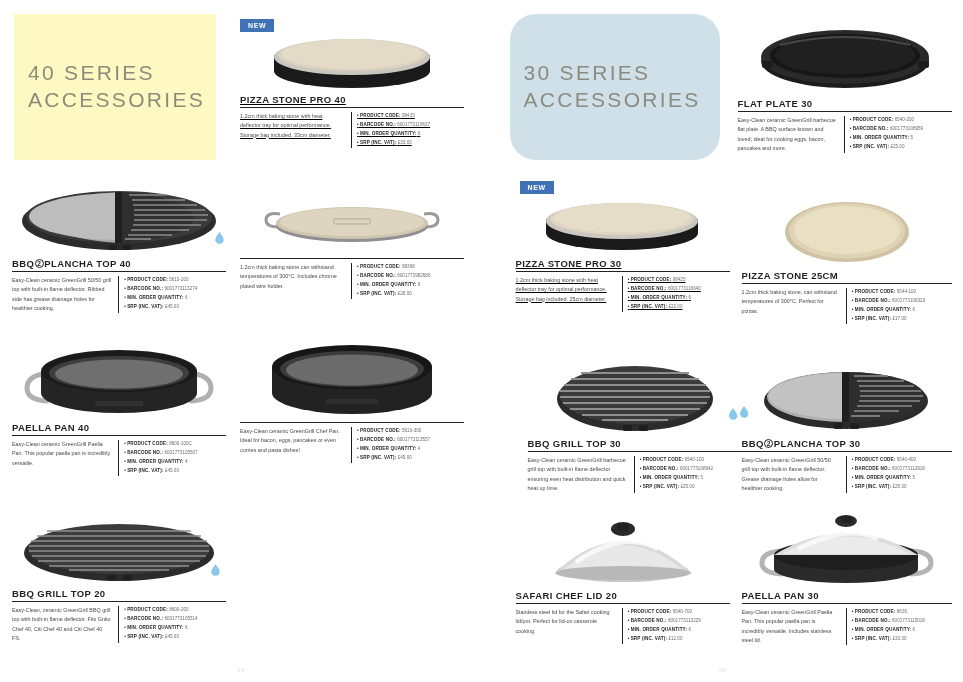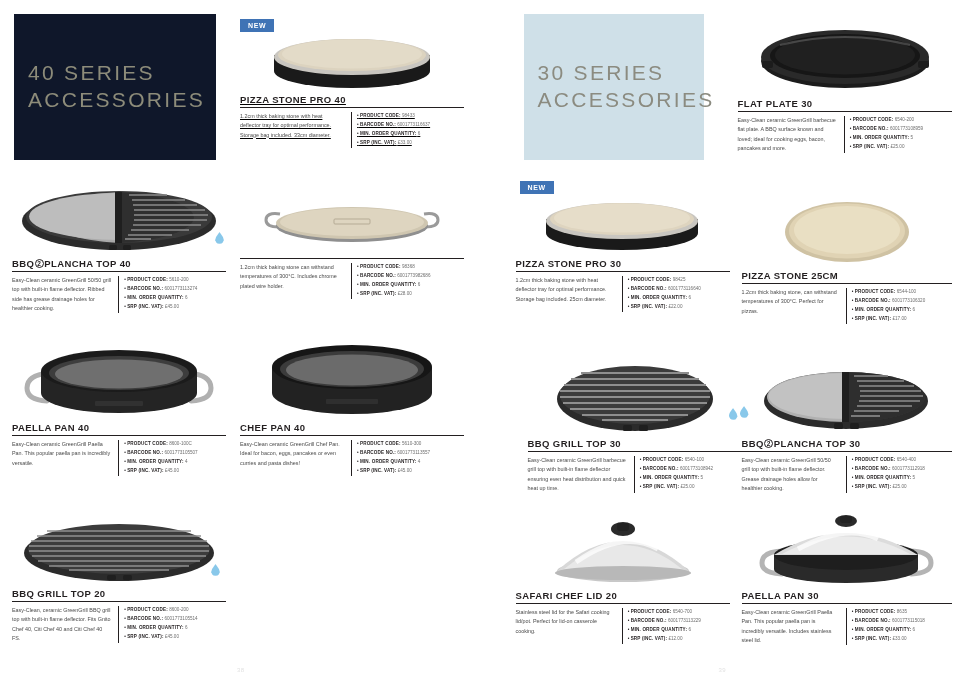--- a/index.html
+++ b/index.html
@@ -16,21 +16,21 @@
 
   
   .hero {
     position: absolute;
     left: 14px; top: 14px;
     width: 202px; height: 146px;
     display: flex; flex-direction: column;
     align-items: flex-start; justify-content: center;
     padding-left: 14px;
   }
-  .hero-40 { background: #0f172a; }
+  .hero-40 { background: #fef9c3; }
   .hero-30 { background: #cfe0e8; }
   .hero-line {
     font-size: 21px;
     letter-spacing: 2.3px;
     color: #8d8c7a;
     font-weight: 400;
     line-height: 1.28;
     white-space: nowrap;
   }
   .hero-30 .hero-line { color: #8b8b80; }
@@ -247,21 +247,20 @@
         <svg width="200" height="78" viewBox="0 0 200 78">
           <ellipse cx="100" cy="50" rx="80" ry="21" fill="#222222"></ellipse>
           <rect x="20" y="24" width="160" height="26" fill="#222222"></rect>
           <ellipse cx="100" cy="24" rx="80" ry="22" fill="#161616"></ellipse>
           <ellipse cx="100" cy="26" rx="72" ry="18" fill="#3b3b3b"></ellipse>
           <ellipse cx="100" cy="27" rx="66" ry="15.5" fill="#6b6b6b"></ellipse>
           <rect x="74" y="56" width="52" height="5" rx="1" fill="#3a3a3a" opacity=".55"></rect>
         </svg>
       </div>
       <div style="padding:0 4px;">
-        <div class="p-title">CHEF PAN 40</div>
         <div class="rule"></div>
         <div class="p-body">
           <div class="p-desc">Easy-Clean ceramic GreenGrill Chef Pan. Ideal for bacon, eggs, pancakes or even curries and pasta dishes!</div>
           <div class="p-specs">
             <div class="spec"><span class="bullet">•</span> <b>PRODUCT CODE:</b> <span>5610-300</span></div>
             <div class="spec"><span class="bullet">•</span> <b>BARCODE NO.:</b> <span>6001773113557</span></div>
             <div class="spec"><span class="bullet">•</span> <b>MIN. ORDER QUANTITY:</b> <span>4</span></div>
             <div class="spec"><span class="bullet">•</span> <b>SRP (INC. VAT):</b> <span>£45.00</span></div>
           </div>
         </div>
@@ -302,21 +301,21 @@
           </div>
         </div>
       </div>
     </div>
 
     <div class="pagenum">38</div>
   </div>
 
   <div class="page page-right">
 
-    <div class="hero hero-30" style="left:42px; width:180px;">
+    <div class="hero hero-30" style="left:28px; width:210px;border-radius:26px;">
       <div class="hero-line">30 SERIES</div>
       <div class="hero-line">ACCESSORIES</div>
     </div>
 
     <div class="cell" style="left:252px; top:14px; width:222px;">
       <div class="cell-img art" style="height:84px;">
         <svg width="190" height="82" viewBox="0 0 190 82">
           <ellipse cx="95" cy="46" rx="84" ry="27" fill="#1c1c1c"></ellipse>
           <ellipse cx="95" cy="42" rx="84" ry="27" fill="#2a2a2a"></ellipse>
           <ellipse cx="95" cy="41" rx="75" ry="22" fill="#161616"></ellipse>
@@ -345,21 +344,21 @@
       <div class="new-badge" style="left:8px; top:5px;">NEW</div>
       <div class="cell-img art" style="height:82px;">
         <svg width="185" height="80" viewBox="0 0 185 80">
           <ellipse cx="92" cy="56" rx="76" ry="17" fill="#1a1a1a"></ellipse>
           <rect x="16" y="42" width="152" height="14" fill="#1a1a1a"></rect>
           <ellipse cx="92" cy="44" rx="76" ry="18" fill="#c9c6c0"></ellipse>
           <ellipse cx="92" cy="42" rx="72" ry="16" fill="#ded4bf"></ellipse>
           <ellipse cx="92" cy="41" rx="68" ry="14.5" fill="#e6ddc9"></ellipse>
         </svg>
       </div>
-      <div style="padding:0 4px;">
+      <div style="padding:0 4px;text-decoration:underline;">
         <div class="p-title">PIZZA STONE PRO 30</div>
         <div class="rule"></div>
         <div class="p-body">
           <div class="p-desc">1.2cm thick baking stone with heat deflector tray for optimal performance. Storage bag included. 25cm diameter.</div>
           <div class="p-specs">
             <div class="spec"><span class="bullet">•</span> <b>PRODUCT CODE:</b> <span>98425</span></div>
             <div class="spec"><span class="bullet">•</span> <b>BARCODE NO.:</b> <span>6001773116640</span></div>
             <div class="spec"><span class="bullet">•</span> <b>MIN. ORDER QUANTITY:</b> <span>6</span></div>
             <div class="spec"><span class="bullet">•</span> <b>SRP (INC. VAT):</b> <span>£22.00</span></div>
           </div>

